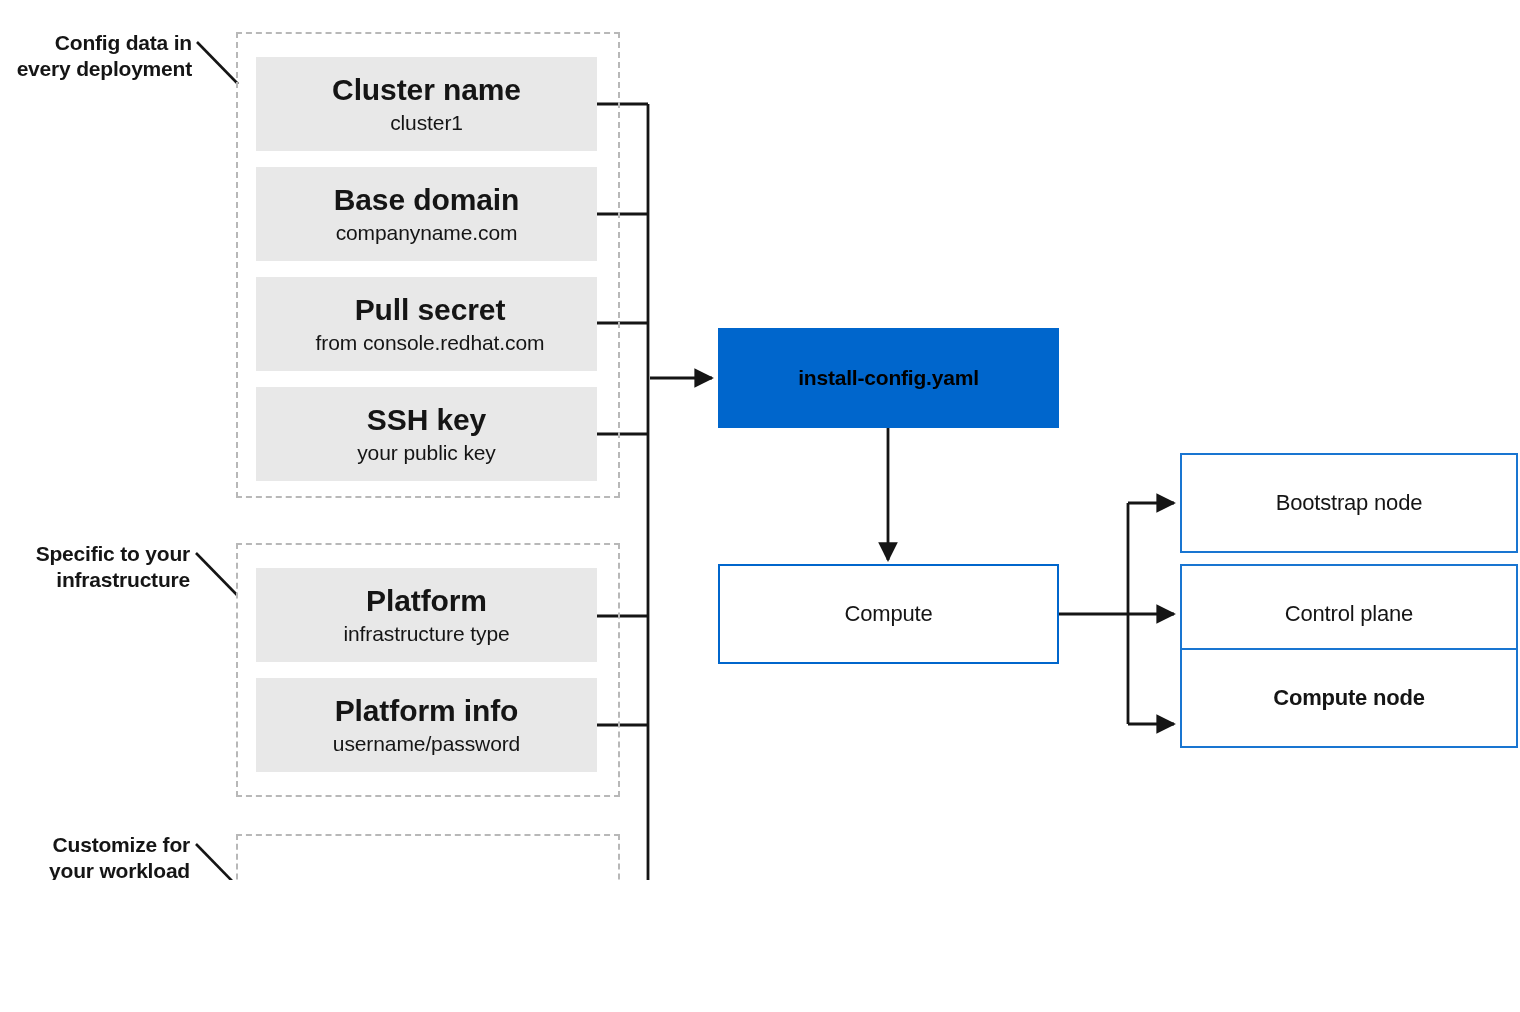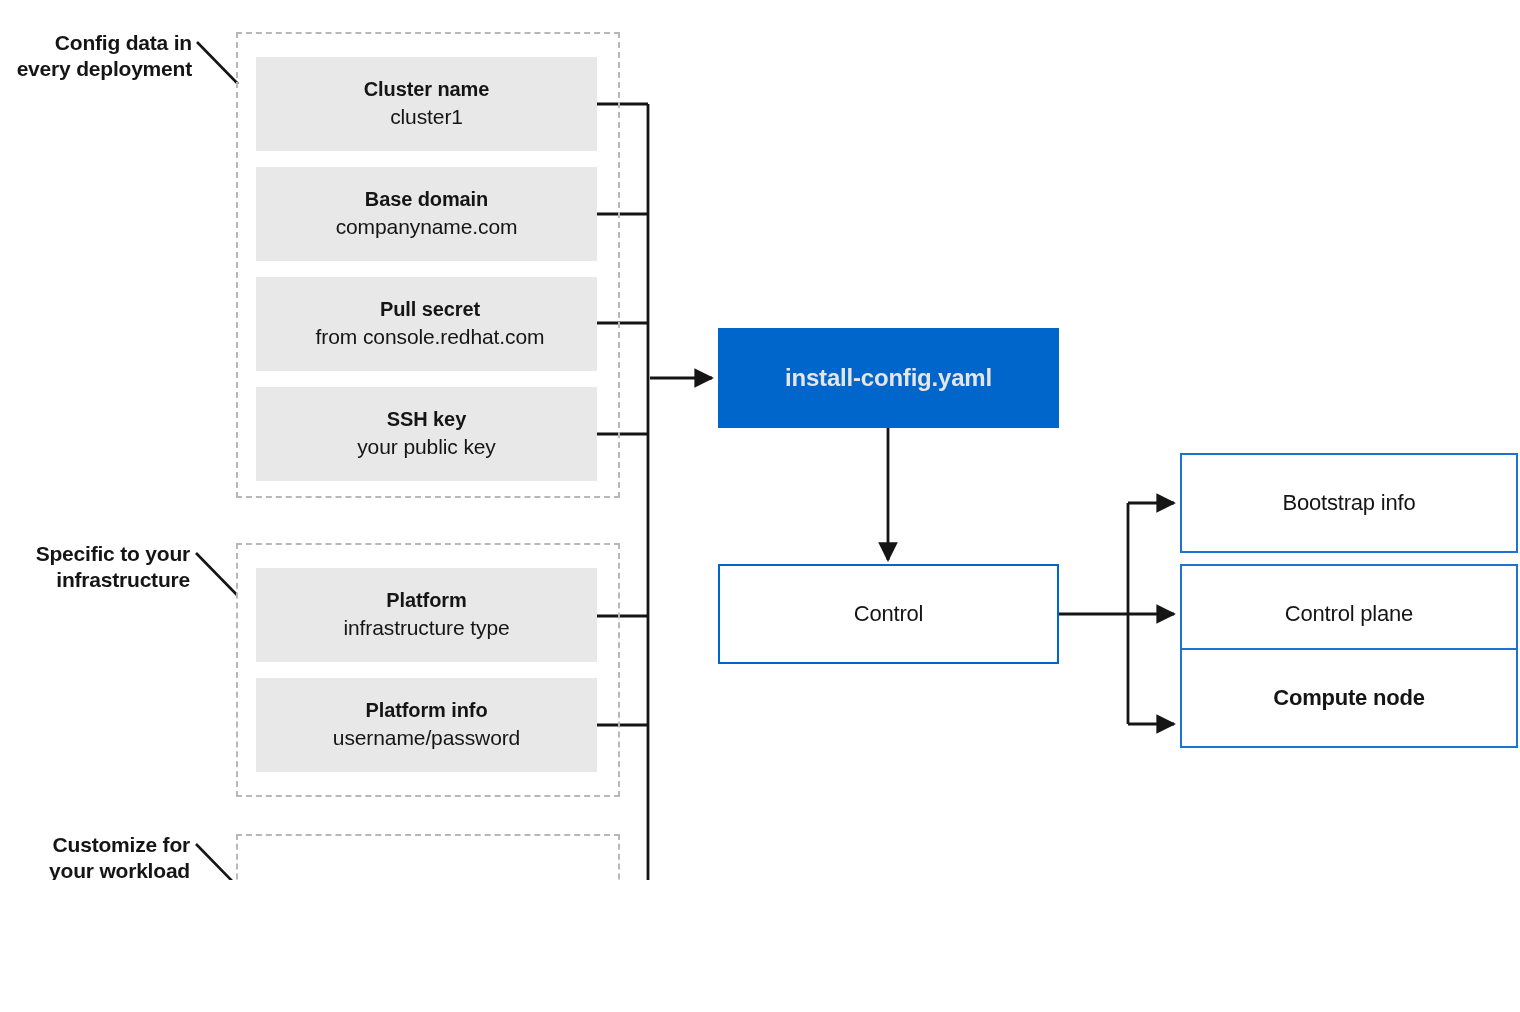--- a/index.html
+++ b/index.html
@@ -38,21 +38,21 @@
     background: #e8e8e8;
     box-sizing: border-box;
     display: flex;
     flex-direction: column;
     align-items: center;
     justify-content: center;
     text-align: center;
     line-height: 1.18;
   }
   .card-title {
-    font-size: 20px;
+    font-size: 30px;
     font-weight: bold;
     color: #151515;
     letter-spacing: -0.1px;
     margin-bottom: 3px;
   }
   .card-sub {
     font-size: 21px;
     font-weight: normal;
     color: #151515;
     letter-spacing: -0.1px;
@@ -67,22 +67,22 @@
     text-align: right;
     white-space: pre-line;
   }
   .blue-solid {
     position: absolute;
     background: #0066cc;
     box-sizing: border-box;
     display: flex;
     align-items: center;
     justify-content: center;
-    color: #e5e5e5;
-    font-size: 24px;
+    color: #000000;
+    font-size: 21px;
     font-weight: bold;
     letter-spacing: -0.2px;
   }
   .blue-outline {
     position: absolute;
     background: #ffffff;
     border: 2px solid #0066cc;
     box-sizing: border-box;
     display: flex;
     align-items: center;
@@ -197,23 +197,23 @@
   </div>
 
   <div class="group-label" style="left:0px; top:832px; width:190px;">Customize for
 your workload</div>
 
   <div class="group-box" style="left:236px; top:834px; width:384px; height:144px;"></div>
 
 
   <div class="blue-solid" style="left:718px; top:328px; width:341px; height:100px;">install-config.yaml</div>
 
-  <div class="blue-outline" style="left:718px; top:564px; width:341px; height:100px;">Control</div>
-
-  <div class="node-box" style="left:1180px; top:453px; width:338px; height:100px;">Bootstrap info</div>
+  <div class="blue-outline" style="left:718px; top:564px; width:341px; height:100px;">Compute</div>
+
+  <div class="node-box" style="left:1180px; top:453px; width:338px; height:100px;">Bootstrap node</div>
 
   <div class="node-box" style="left:1180px; top:564px; width:338px; height:100px;">Control plane</div>
 
   <div class="node-box" style="left:1180px; top:648px; width:338px; height:100px;font-weight:bold;">Compute node</div>
 
   <div class="watermark" style="left:1328px; top:962px;">259_OpenShift_0522</div>
 
 </div>
 
 </body></html>

